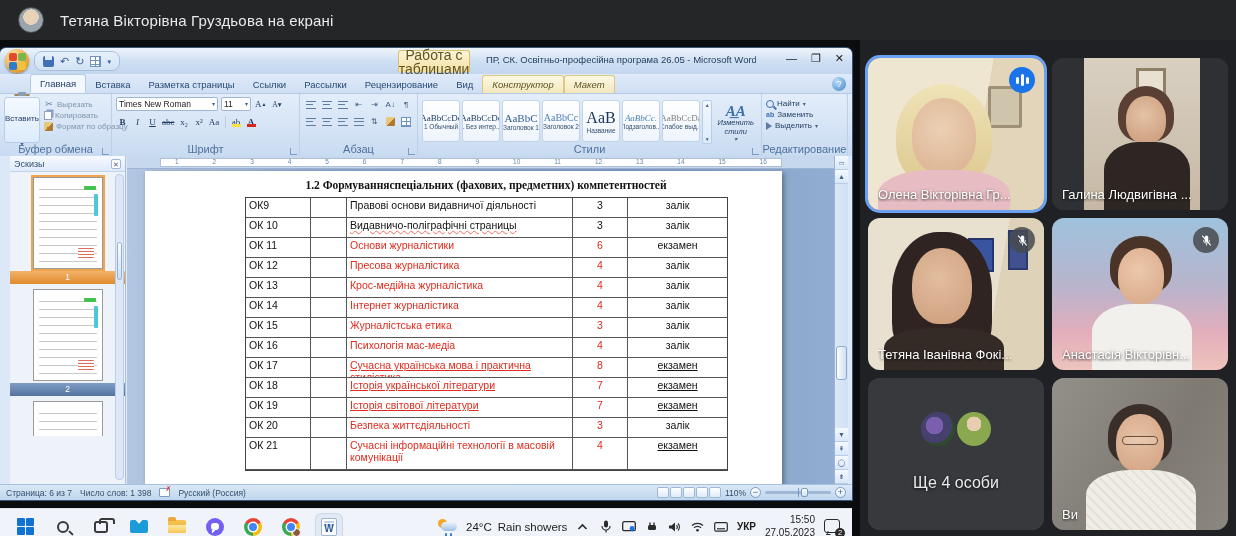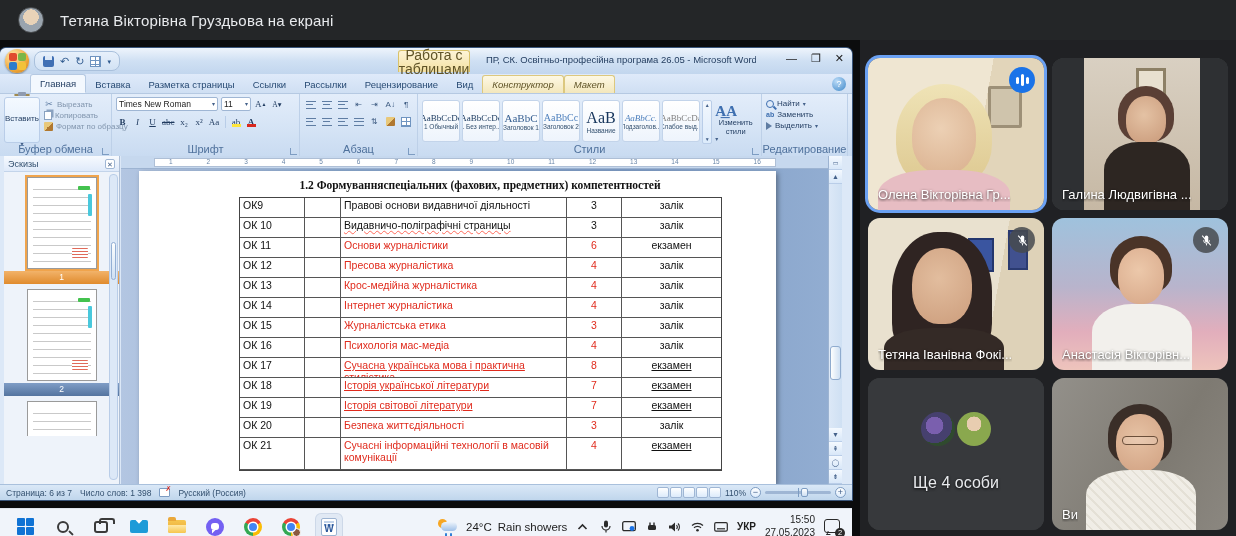--- a/index.html
+++ b/index.html
@@ -105,32 +105,32 @@
   .sty-prev{font-family:"Liberation Serif",serif;font-size:9px;color:#16365c;white-space:nowrap;}
   .s-h1 .sty-prev{font-size:11px;color:#365f91;}
   .s-h2 .sty-prev{font-size:10px;color:#4f81bd;}
   .s-ttl .sty-prev{font-size:16px;color:#17365d;}
   .s-sub .sty-prev{font-style:italic;color:#4f81bd;}
   .s-weak .sty-prev{color:#808080;}
   .sty-lbl{font-size:6.5px;color:#33506f;white-space:nowrap;}
   .styscroll{width:11px;height:44px;margin:3px 2px 0;border:1px solid #b9cde8;border-radius:2px;background:linear-gradient(#f2f7fd,#dcebfb);
     display:flex;flex-direction:column;align-items:center;justify-content:space-between;font-size:5px;color:#44618a;padding:1px 0;}
   .chgsty{width:46px;height:46px;margin-top:3px;border:1px solid transparent;border-radius:3px;display:flex;flex-direction:column;
-    align-items:flex-start;justify-content:center;font-size:7.5px;color:#1f3a5f;text-align:center;line-height:1.1;}
+    align-items:center;justify-content:center;font-size:7.5px;color:#1f3a5f;text-align:center;line-height:1.1;font-style:italic;}
   .chgsty .AA{font-family:"Liberation Serif",serif;font-size:15px;color:#3e6fb0;font-weight:bold;line-height:1;}
 
   .g-edit{width:86px;}
   .erow{display:flex;align-items:center;gap:3px;font-size:8px;color:#1f3a5f;margin-top:2px;white-space:nowrap;}
   .ic-find{width:8px;height:8px;border:1.5px solid #3e6fb0;border-radius:50%;position:relative;}
   .ic-find:after{content:"";position:absolute;left:6px;top:6px;width:4px;height:1.5px;background:#3e6fb0;transform:rotate(45deg);}
   .ic-repl{font-size:7px;color:#3e6fb0;font-weight:bold;}
   .ic-selp{width:0;height:0;border-left:6px solid #5f7da3;border-top:4px solid transparent;border-bottom:4px solid transparent;}
 
   
-  .wbody{position:absolute;left:4px;top:108px;width:852px;height:328px;}
+  .wbody{position:absolute;left:10px;top:108px;width:852px;height:328px;}
   .thumbs{position:absolute;left:0;top:0;width:116px;height:328px;background:#eef3fa;border-right:1px solid #aebfd6;}
   .thead{height:16px;display:flex;align-items:center;justify-content:space-between;padding:0 4px;font-size:9px;color:#33506f;
     background:linear-gradient(#f7fafe,#dfeafa);border-bottom:1px solid #c3d4ea;}
   .tclose{width:10px;height:10px;border:1px solid #9fb6d4;border-radius:2px;font-size:7px;line-height:9px;text-align:center;color:#44618a;background:#fff;}
   .pagewrap{position:relative;}
   .thumb{width:70px;height:92px;background:#fff;border:1px solid #9a9a9a;margin:5px auto 2px;position:relative;overflow:hidden;}
   .thumb .grid{position:absolute;inset:4px 5px;background:
     repeating-linear-gradient(#fff 0 7px,#c9c9c9 7px 8px),
     linear-gradient(#bbb,#bbb) 14px 0/1px 100% no-repeat,
     linear-gradient(#bbb,#bbb) 42px 0/1px 100% no-repeat;}

